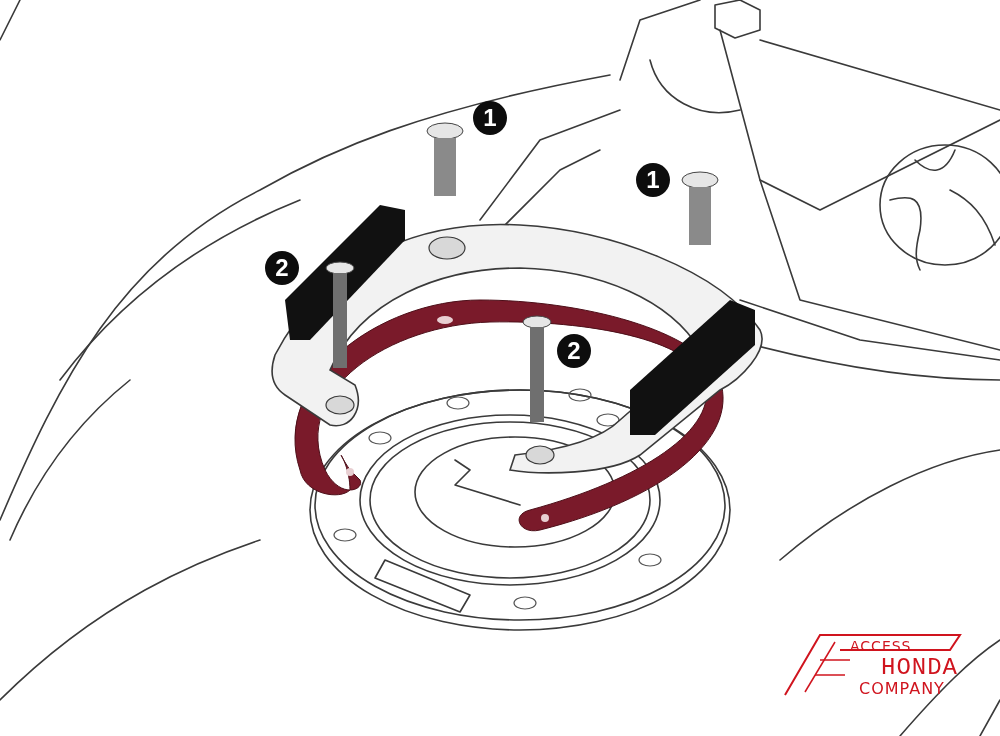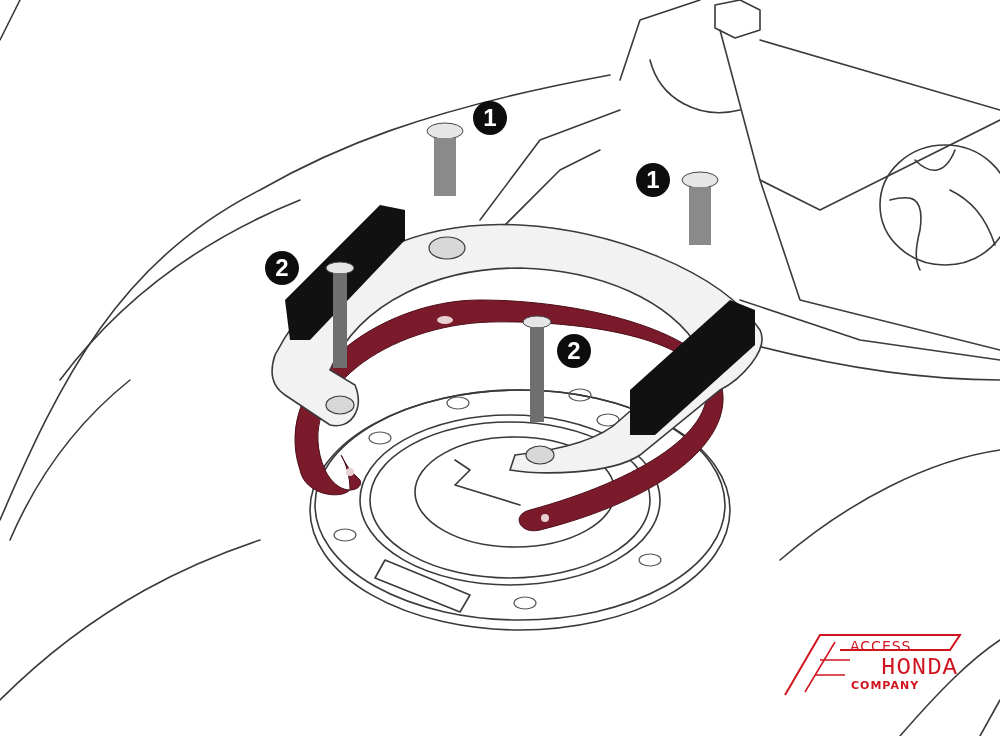--- a/index.html
+++ b/index.html
@@ -5,21 +5,21 @@
   html, body { margin: 0; padding: 0; background: #ffffff; }
   body { width: 1000px; height: 736px; overflow: hidden; position: relative; font-family: "Liberation Sans", sans-serif; }
   #diagram { position: absolute; left: 0; top: 0; width: 1000px; height: 736px; }
   .line { fill: none; stroke: #3a3a3a; stroke-width: 1.6; stroke-linecap: round; stroke-linejoin: round; }
   .thin { fill: none; stroke: #555; stroke-width: 1.2; }
   .callout { position: absolute; width: 34px; height: 34px; border-radius: 50%; background: #0d0d0d; color: #fff;
              font-family: "Liberation Sans", sans-serif; font-weight: bold; font-size: 24px; line-height: 34px; text-align: center; }
   .logo { position: absolute; left: 780px; top: 630px; width: 190px; height: 70px; }
   .logo .l1 { position: absolute; left: 70px; top: 8px; font-size: 14px; letter-spacing: 1px; color: #d0141e; font-family: "DejaVu Sans", sans-serif; }
   .logo .l2 { position: absolute; left: 62px; top: 24px; font-size: 24px; letter-spacing: 1px; color: #d0141e; font-family: Liberation Mono, monospace; margin-left: 39px; }
-  .logo .l3 { position: absolute; left: 71px; top: 49px; font-size: 11px; letter-spacing: 1px; color: #d0141e; font-weight: bold; font-family: "DejaVu Sans", sans-serif; }
+  .logo .l3 { position: absolute; left: 79px; top: 49px; font-size: 16px; letter-spacing: 1px; color: #d0141e; font-weight: normal; font-family: "DejaVu Sans", sans-serif; }
 </style>
 </head>
 <body>
 
 <svg id="diagram" viewBox="0 0 1000 736" xmlns="http://www.w3.org/2000/svg">
 
   <g>
     <path class="line" d="M0 40 L20 0"></path>
     <path class="line" d="M0 520 C 60 380, 120 260, 260 190 C 330 150, 420 110, 610 75"></path>
     <path class="line" d="M60 380 C 120 300, 200 240, 300 200"></path>

